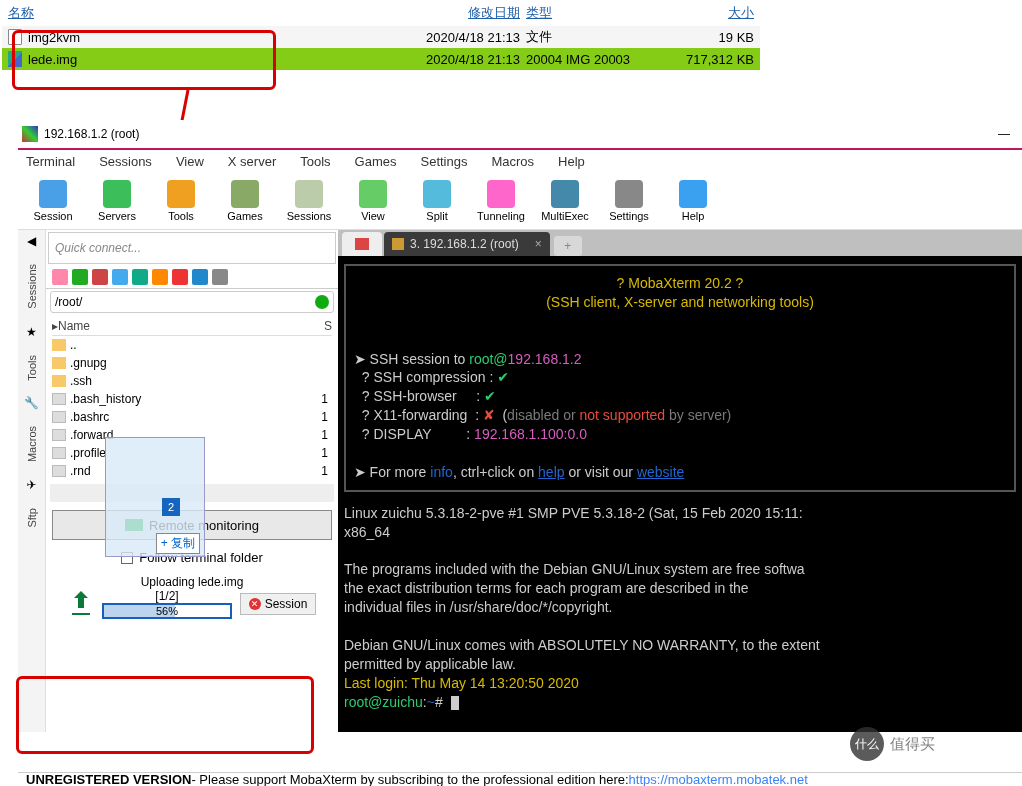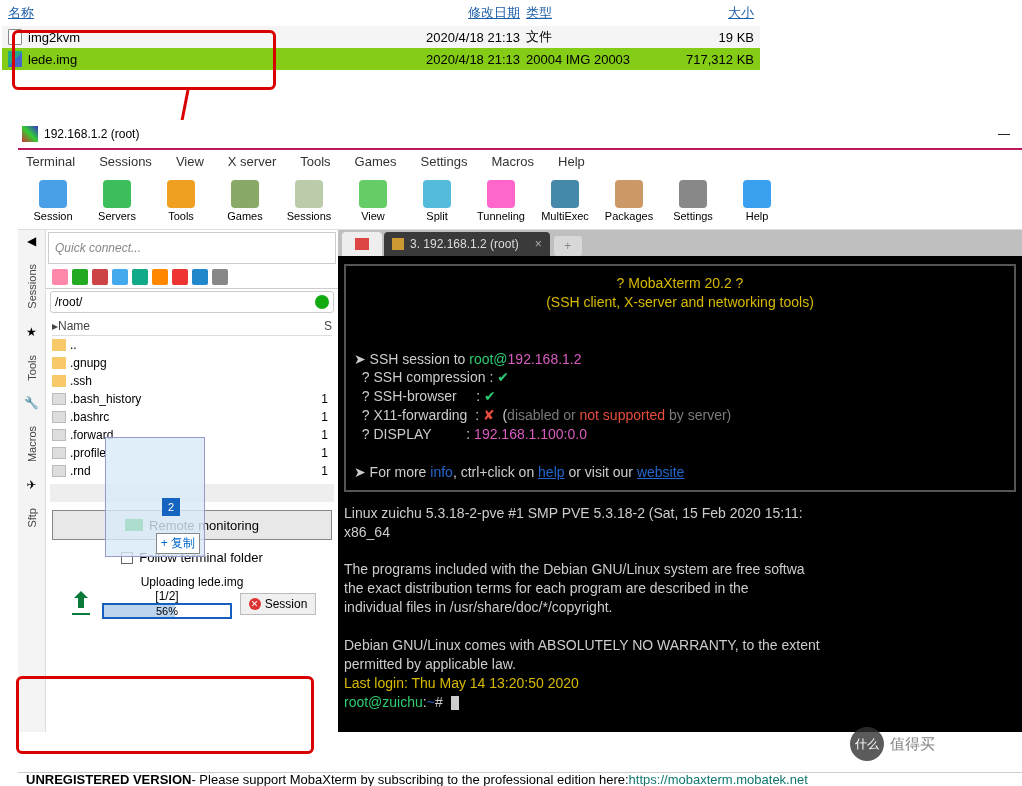--- a/index.html
+++ b/index.html
@@ -92,21 +92,21 @@
 .tab .tx { margin-left:10px; color:#aaa; }
 .tab-plus { width:28px; height:20px; background:#d8d8d8; margin-left:4px; border-radius:3px; display:flex; align-items:center; justify-content:center; color:#888; }
 
 .term { flex:1; background:#000; color:#ccc; font-family:Consolas,monospace; font-size:14px; padding:8px 6px; white-space:pre; overflow:hidden; line-height:1.35; }
 .term .border { border:2px solid #555; margin-bottom:12px; padding:8px; }
 .g { color:#2ecc71; } .y { color:#d7ba00; } .m { color:#d85cc1; } .c { color:#26c; } .r { color:#e74c3c; }
 .gray { color:#7a7a7a; } .u { text-decoration:underline; } .cursor { display:inline-block; width:8px; height:14px; background:#ccc; vertical-align:middle; }
 
 .footer { position:absolute; left:18px; bottom:0; width:1004px; height:14px; background:#fff; border-top:1px solid #ccc; display:flex; align-items:center; font-size:13px; padding-left:8px; }
 .footer b { font-weight:bold; }
-.footer a { color:#0f766e; text-decoration:none; }
+.footer a { color:#3b82f6; text-decoration:none; }
 
 .wm { position:absolute; right:2px; bottom:20px; width:170px; height:44px; display:flex; align-items:center; opacity:.8; }
 .wm .c1 { width:34px; height:34px; border-radius:50%; background:#333; color:#fff; display:flex; align-items:center; justify-content:center; font-size:12px; }
 .wm .t { color:#666; font-size:15px; margin-left:6px; }
 </style>
 </head>
 <body>
 
 <div class="explorer">
   <div class="exp-head">
@@ -194,24 +194,20 @@
         <div class="ti" style="background:#5bd"></div>
         <span>Split</span>
       </div>
       <div class="tbtn">
         <div class="ti" style="background:#f6c"></div>
         <span>Tunneling</span>
       </div>
       <div class="tbtn">
         <div class="ti" style="background:#48a"></div>
         <span>MultiExec</span>
-      </div>
-      <div class="tbtn">
-        <div class="ti" style="background:#c96"></div>
-        <span>Packages</span>
       </div>
       <div class="tbtn">
         <div class="ti" style="background:#888"></div>
         <span>Settings</span>
       </div>
       <div class="tbtn">
         <div class="ti" style="background:#3aa0f0"></div>
         <span>Help</span>
       </div>
     </div>

